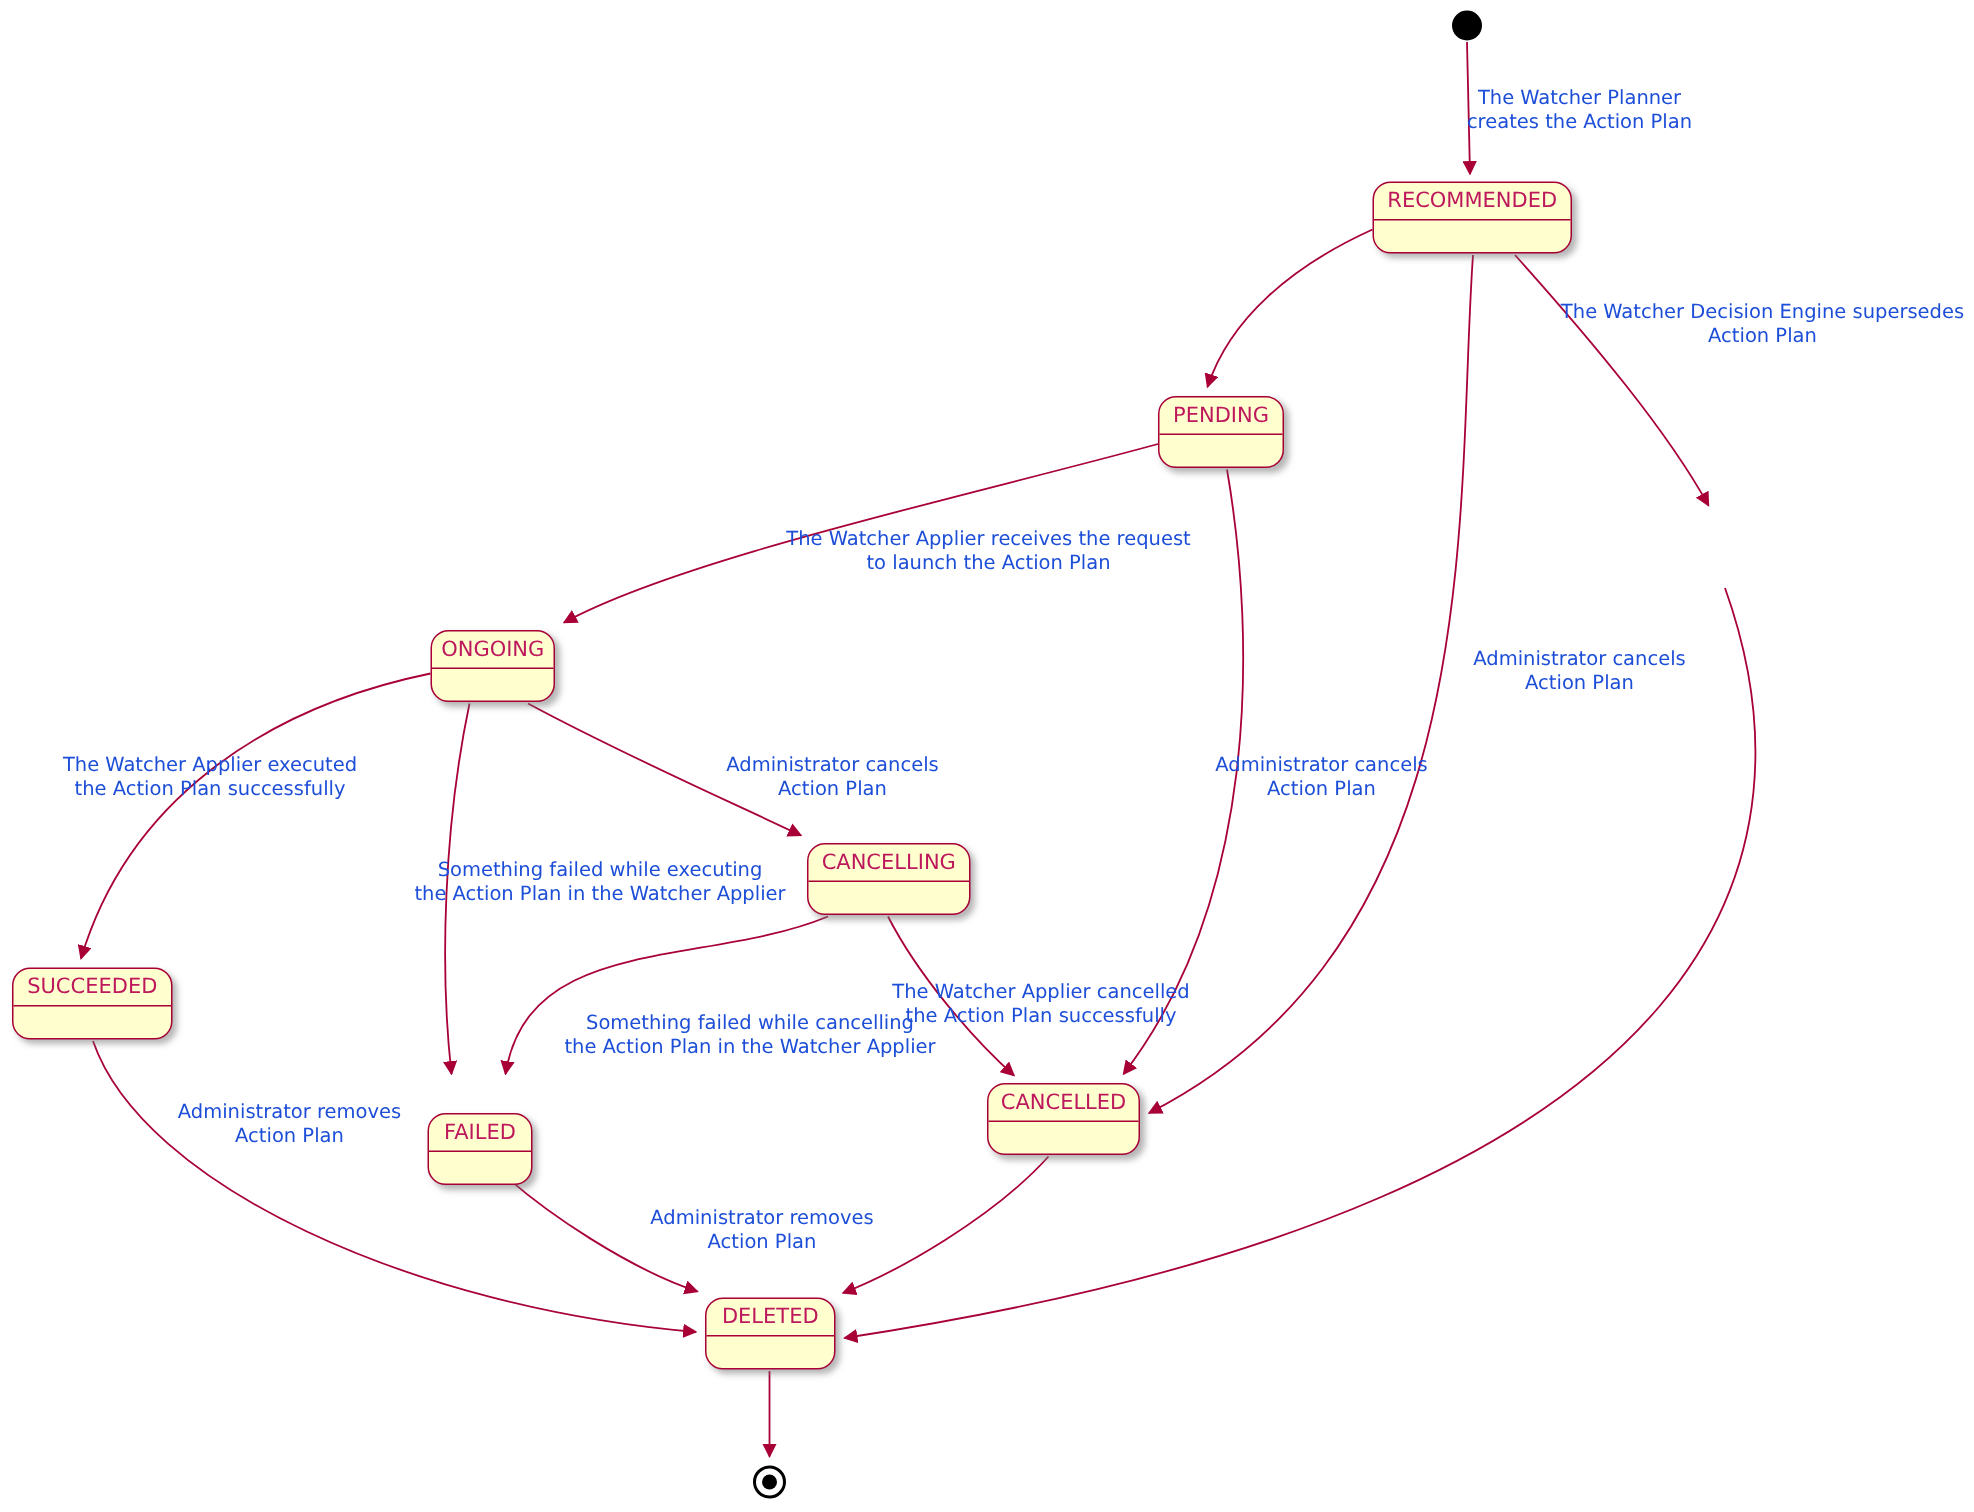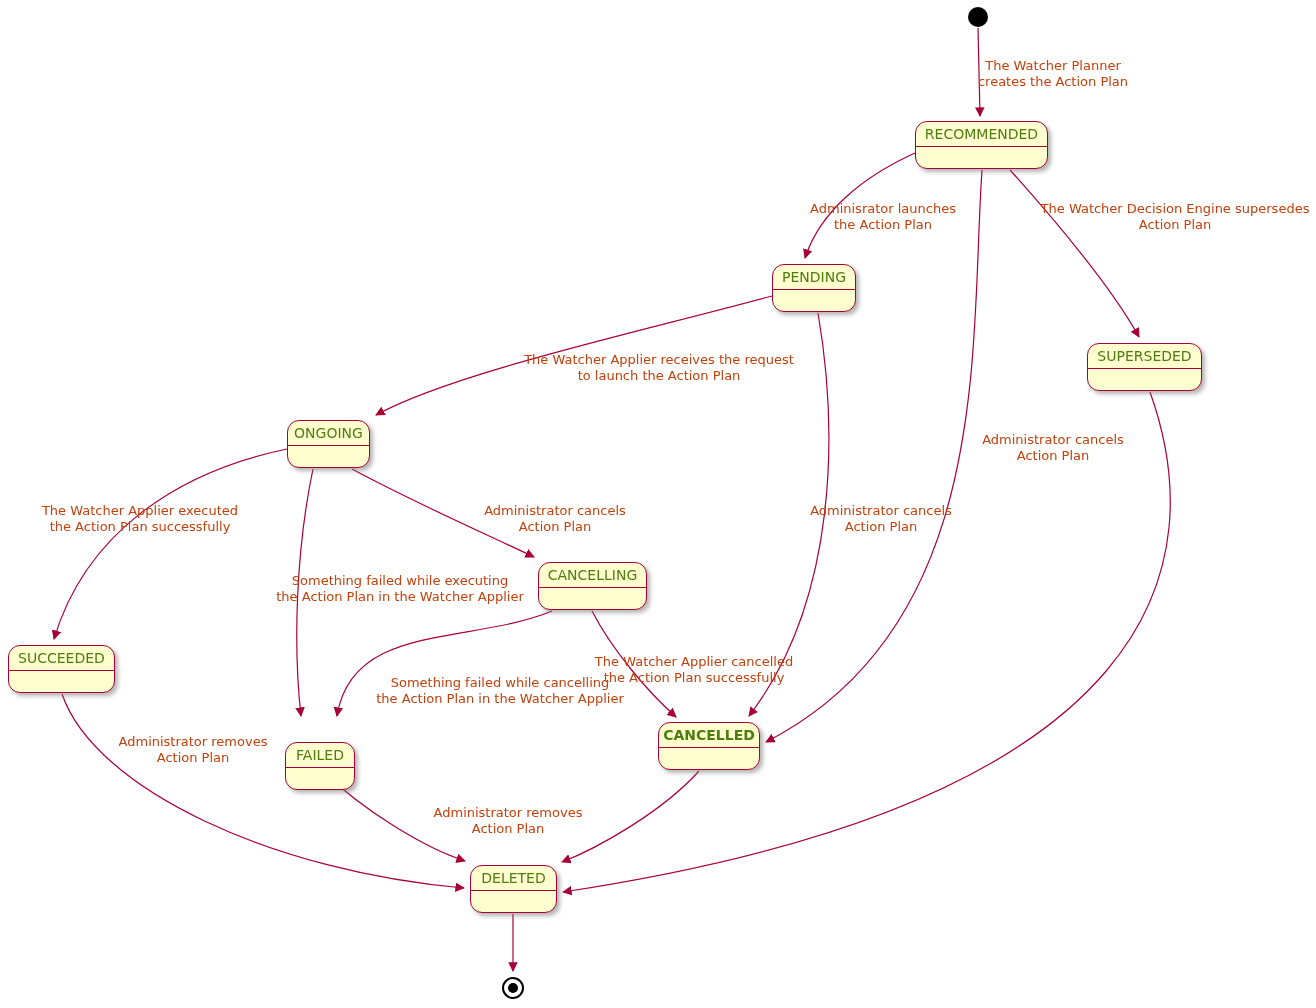--- a/index.html
+++ b/index.html
@@ -7,26 +7,26 @@
   body { font-family:"DejaVu Sans", sans-serif; }
   .canvas { position:relative; width:1316px; height:1008px; background:#ffffff; overflow:hidden; }
   .edges { position:absolute; left:0; top:0; width:1316px; height:1008px; }
   .state {
     position:absolute; height:48px;
     background:#FEFECE; border:1.5px solid #A80036; border-radius:12px;
     box-shadow:3px 3px 4px rgba(120,120,120,0.55);
   }
   .state-title {
     height:25px; display:flex; align-items:center; justify-content:center;
-    font-size:14px; color:#4d7c0f; border-bottom:1px solid #A80036; padding:0 8px;
+    font-size:14px; color:#be185d; border-bottom:1px solid #A80036; padding:0 8px;
     white-space:nowrap;
   }
   .state-body { height:20px; }
   .edge-label {
-    position:absolute; font-size:13px; line-height:15.5px; color:#c2410c;
+    position:absolute; font-size:13px; line-height:15.5px; color:#1d4ed8;
     text-align:center; white-space:pre-line;
   }
   .initial-node { position:absolute; left:968px; top:7px; width:20px; height:20px; border-radius:50%; background:#000; }
   .final-node {
     position:absolute; left:502px; top:977px; width:22px; height:22px; border-radius:50%;
     border:2px solid #000; background:#fff; display:flex; align-items:center; justify-content:center;
   }
   .final-dot { width:10px; height:10px; border-radius:50%; background:#000; }
 </style>
 </head>
@@ -68,24 +68,20 @@
   <div class="state" style="left:915px; top:121px; width:133px;">
     <div class="state-title">RECOMMENDED</div>
     <div class="state-body"></div>
   </div>
 
   <div class="state" style="left:772px; top:264px; width:84px;text-align:center;">
     <div class="state-title">PENDING</div>
     <div class="state-body"></div>
   </div>
 
-  <div class="state" style="left:1087px; top:343px; width:115px;">
-    <div class="state-title">SUPERSEDED</div>
-    <div class="state-body"></div>
-  </div>
 
   <div class="state" style="left:287px; top:420px; width:83px;">
     <div class="state-title">ONGOING</div>
     <div class="state-body"></div>
   </div>
 
   <div class="state" style="left:538px; top:562px; width:109px;">
     <div class="state-title">CANCELLING</div>
     <div class="state-body"></div>
   </div>
@@ -93,34 +89,32 @@
   <div class="state" style="left:8px; top:645px; width:107px;">
     <div class="state-title">SUCCEEDED</div>
     <div class="state-body"></div>
   </div>
 
   <div class="state" style="left:285px; top:722px; width:70px;margin-top:20px;">
     <div class="state-title">FAILED</div>
     <div class="state-body"></div>
   </div>
 
-  <div class="state" style="left:658px; top:722px; width:102px;font-weight:bold;">
+  <div class="state" style="left:658px; top:722px; width:102px;">
     <div class="state-title">CANCELLED</div>
     <div class="state-body"></div>
   </div>
 
   <div class="state" style="left:470px; top:865px; width:87px;">
     <div class="state-title">DELETED</div>
     <div class="state-body"></div>
   </div>
 
   <div class="edge-label" style="left:953px; top:58px; width:200px;">The Watcher Planner
 creates the Action Plan</div>
-  <div class="edge-label" style="left:793px; top:201px; width:180px;">Adminisrator launches
-the Action Plan</div>
   <div class="edge-label" style="left:1036px; top:201px; width:278px;">The Watcher Decision Engine supersedes
 Action Plan</div>
   <div class="edge-label" style="left:973px; top:432px; width:160px;">Administrator cancels
 Action Plan</div>
   <div class="edge-label" style="left:524px; top:352px; width:270px;">The Watcher Applier receives the request
 to launch the Action Plan</div>
   <div class="edge-label" style="left:801px; top:503px; width:160px;">Administrator cancels
 Action Plan</div>
   <div class="edge-label" style="left:40px; top:503px; width:200px;">The Watcher Applier executed
 the Action Plan successfully</div>

